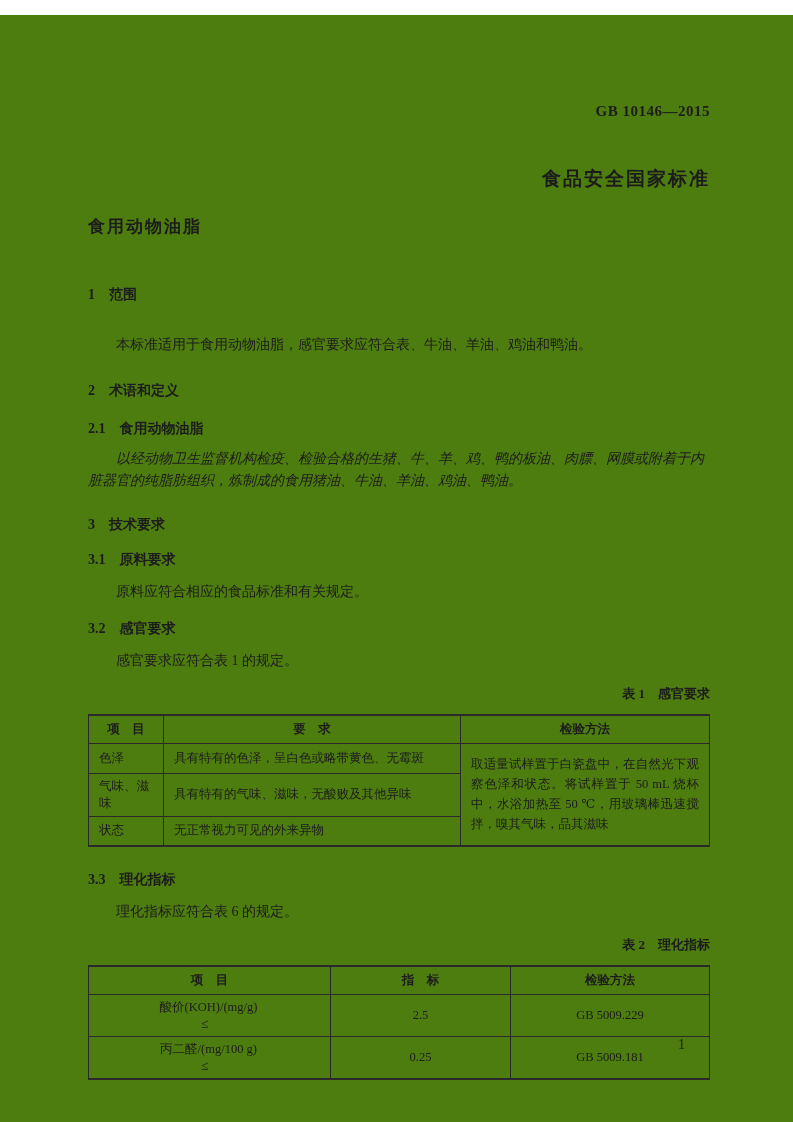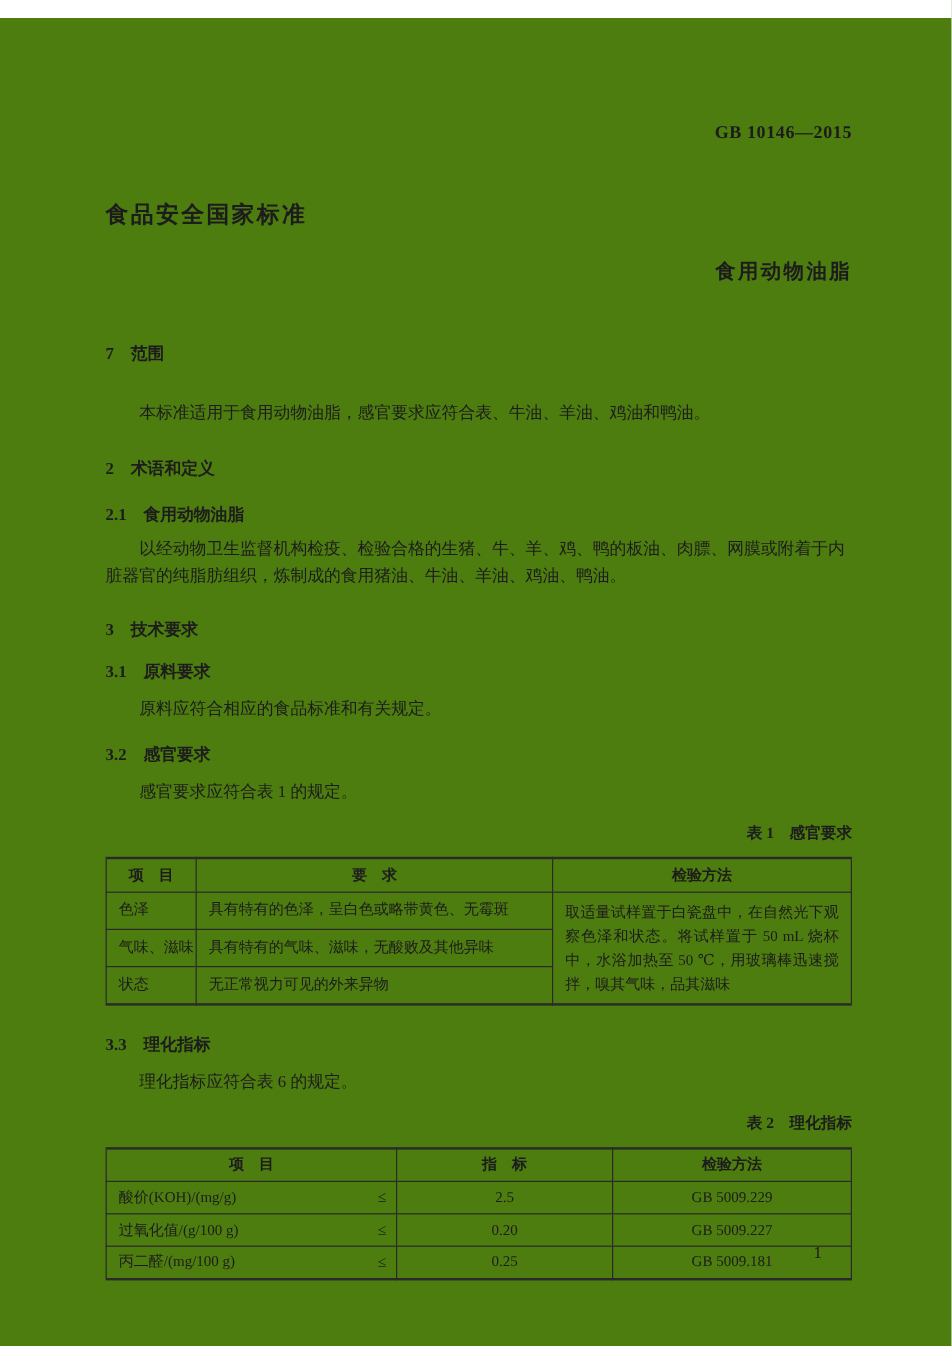--- a/index.html
+++ b/index.html
@@ -17,43 +17,43 @@
   }
   .std-number {
     padding-top: 88px;
     text-align: right;
     font-size: 15px;
     font-weight: bold;
     letter-spacing: 0.5px;
   }
   .title1 {
     margin-top: 46px;
-    text-align: left;
+    text-align: right;
     font-size: 19px;
     font-weight: bold;
     letter-spacing: 2px;
   }
   .title2 {
     margin-top: 23px;
-    text-align: right;
+    text-align: left;
     font-size: 17px;
     font-weight: bold;
     letter-spacing: 2px;
   }
   .h { font-size: 14px; font-weight: bold; }
   .h1-level { margin-top: 48px; }
   .body {
     font-size: 14px;
     line-height: 22px;
   }
   .indent { text-indent: 2em; }
   .mt-s1-body { margin-top: 30px; }
   .mt-s2 { margin-top: 26px; }
   .mt-s21 { margin-top: 20px; }
-  .mt-s21-body { margin-top: 10px; }
+  .mt-s21-body { margin-top: 10px; font-style: italic; }
   .mt-s3 { margin-top: 24px; }
   .mt-sub { margin-top: 17px; }
   .mt-sub-body { margin-top: 12px; }
   .tbl-caption {
     margin-top: 13px;
     text-align: right;
     font-size: 13px;
     font-weight: bold;
   }
   table.tbl {
@@ -61,61 +61,62 @@
     width: 100%;
     border-collapse: collapse;
     border-top: 2px solid #2a2a2a;
     border-bottom: 2px solid #2a2a2a;
     font-size: 12.5px;
   }
   table.tbl th, table.tbl td {
     border: 1px solid #2a2a2a;
     text-align: center;
     vertical-align: middle;
-    padding: 4px 0;
+    padding: 4px 12px;
     font-weight: normal;
   }
   table.tbl th { font-weight: bold; height: 28px; }
   table.tbl td { height: 30px; }
   table.tbl td.left { text-align: left; padding-left: 10px; }
   table.t1 col.c1 { width: 75px; }
   table.t1 col.c2 { width: 297px; }
   table.t1 td.method {
     text-align: justify;
     vertical-align: middle;
     line-height: 20px;
     padding: 6px 10px;
   }
   table.t2 col.c1 { width: 242px; }
   table.t2 col.c2 { width: 180px; }
   table.t2 td { height: 27px; }
   .item-rel {
     display: flex;
     justify-content: space-between;
     align-items: center;
+    flex-direction: column;
   }
   .item-rel .rel { padding-right: 8px; font-size: 13px; }
   .page-number {
     position: absolute;
     right: 108px;
     top: 1022px;
     font-size: 14px;
   }
 </style>
 </head>
 <body>
 
 <div class="page">
 
   <div class="std-number">GB 10146—2015</div>
 
   <div class="title1">食品安全国家标准</div>
   <div class="title2">食用动物油脂</div>
 
-  <div class="h h1-level">7　范围</div>
+  <div class="h h1-level">1　范围</div>
   <p class="body indent mt-s1-body">本标准适用于食用动物油脂，感官要求应符合表、牛油、羊油、鸡油和鸭油。</p>
 
   <div class="h mt-s2">2　术语和定义</div>
   <div class="h mt-s21">2.1　食用动物油脂</div>
   <p class="body indent mt-s21-body">以经动物卫生监督机构检疫、检验合格的生猪、牛、羊、鸡、鸭的板油、肉膘、网膜或附着于内脏器官的纯脂肪组织，炼制成的食用猪油、牛油、羊油、鸡油、鸭油。</p>
 
   <div class="h mt-s3">3　技术要求</div>
 
   <div class="h mt-sub">3.1　原料要求</div>
   <p class="body indent mt-sub-body">原料应符合相应的食品标准和有关规定。</p>
@@ -180,30 +181,20 @@
             <span>酸价(KOH)/(mg/g)</span>
             <span class="rel">≤</span>
           </span>
         </td>
         <td>2.5</td>
         <td>GB 5009.229</td>
       </tr>
       <tr>
         <td class="left">
           <span class="item-rel">
-            <span>过氧化值/(g/100 g)</span>
-            <span class="rel">≤</span>
-          </span>
-        </td>
-        <td>0.20</td>
-        <td>GB 5009.227</td>
-      </tr>
-      <tr>
-        <td class="left">
-          <span class="item-rel">
             <span>丙二醛/(mg/100 g)</span>
             <span class="rel">≤</span>
           </span>
         </td>
         <td>0.25</td>
         <td>GB 5009.181</td>
       </tr>
     </tbody>
   </table>
 

